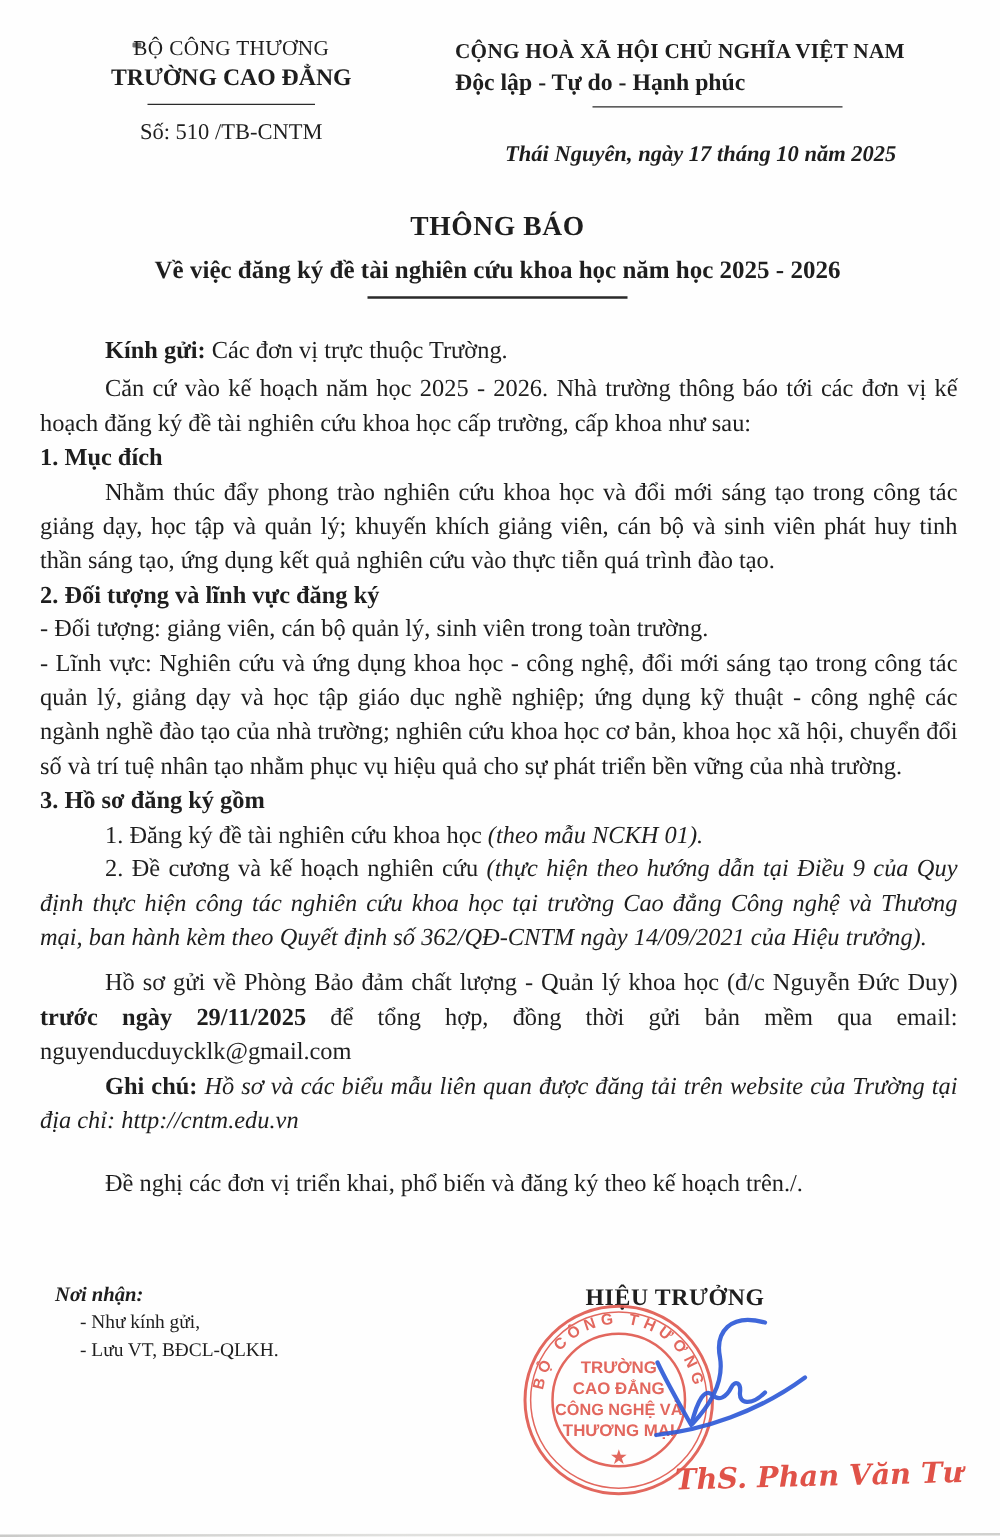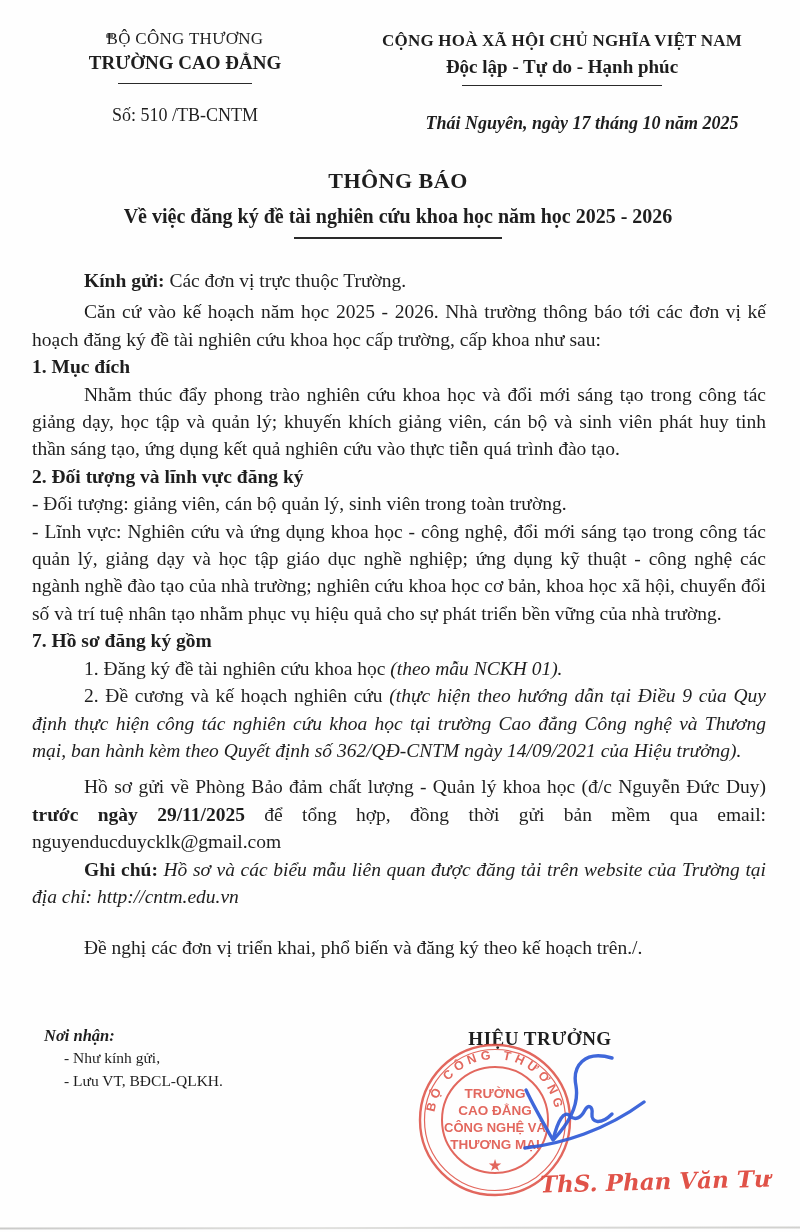--- a/index.html
+++ b/index.html
@@ -16,24 +16,24 @@
   
   .hdr-left {
     position: absolute; left: 20px; top: 28px; width: 330px;
     text-align: center; line-height: 1.32;
   }
   .hdr-left .l1 { font-size: 17px; letter-spacing: .3px; }
   .hdr-left .l2 { font-size: 19px; font-weight: bold; }
   .hdr-left .l3 { font-size: 19px; font-weight: bold; }
   .rule { border-top: 1.6px solid #2a2a2a; height: 0; }
   .rule-left { width: 134px; margin: 7px auto 0 auto; }
-  .doc-number { margin-top: 20px; font-size: 18px; }
+  .doc-number { margin-top: 10px; font-size: 18px; }
   .hdr-right {
-    position: absolute; left: 352px; top: 30px; width: 420px;
-    text-align: center; line-height: 1.3;
+    position: absolute; left: 364px; top: 30px; width: 420px;
+    text-align: left; line-height: 1.3;
   }
   .hdr-right .r1 { font-size: 17px; font-weight: bold; letter-spacing: .2px; }
   .hdr-right .r2 { font-size: 19px; font-weight: bold; margin-top: 3px; }
   .rule-right { width: 200px; margin: 5px auto 0 auto; }
   .dateline { margin-top: 26px; font-size: 18px; font-style: italic; font-weight: 600; margin-left: 40px; }
   
   .title-block { position: absolute; left: 30px; top: 168px; width: 736px; text-align: center; }
   .doc-title { font-size: 22px; font-weight: bold; letter-spacing: .5px; }
   .doc-subtitle { font-size: 20px; font-weight: bold; margin-top: 11px; }
   .rule-title { width: 208px; margin: 9px auto 0 auto; border-top: 2px solid #2a2a2a; }
@@ -104,21 +104,21 @@
     <p class="indent salutation"><b>Kính gửi:</b><span> Các đơn vị trực thuộc Trường.</span></p>
     <p class="indent">Căn cứ vào kế hoạch năm học 2025 - 2026. Nhà trường thông báo tới các đơn vị kế hoạch đăng ký đề tài nghiên cứu khoa học cấp trường, cấp khoa như sau:</p>
 
     <p class="h">1. Mục đích</p>
     <p class="indent">Nhằm thúc đẩy phong trào nghiên cứu khoa học và đổi mới sáng tạo trong công tác giảng dạy, học tập và quản lý; khuyến khích giảng viên, cán bộ và sinh viên phát huy tinh thần sáng tạo, ứng dụng kết quả nghiên cứu vào thực tiễn quá trình đào tạo.</p>
 
     <p class="h">2. Đối tượng và lĩnh vực đăng ký</p>
     <p>- Đối tượng: giảng viên, cán bộ quản lý, sinh viên trong toàn trường.</p>
     <p>- Lĩnh vực: Nghiên cứu và ứng dụng khoa học - công nghệ, đổi mới sáng tạo trong công tác quản lý, giảng dạy và học tập giáo dục nghề nghiệp; ứng dụng kỹ thuật - công nghệ các ngành nghề đào tạo của nhà trường; nghiên cứu khoa học cơ bản, khoa học xã hội, chuyển đổi số và trí tuệ nhân tạo nhằm phục vụ hiệu quả cho sự phát triển bền vững của nhà trường.</p>
 
-    <p class="h">7. Hồ sơ đăng ký gồm</p>
+    <p class="h">3. Hồ sơ đăng ký gồm</p>
     <p class="indent"><span>1. Đăng ký đề tài nghiên cứu khoa học </span><i>(theo mẫu NCKH 01).</i></p>
     <p class="indent"><span>2. Đề cương và kế hoạch nghiên cứu </span><i>(thực hiện theo hướng dẫn tại Điều 9 của Quy định thực hiện công tác nghiên cứu khoa học tại trường Cao đẳng Công nghệ và Thương mại, ban hành kèm theo Quyết định số 362/QĐ-CNTM ngày 14/09/2021 của Hiệu trưởng).</i></p>
 
     <p class="indent gap-top"><span>Hồ sơ gửi về Phòng Bảo đảm chất lượng - Quản lý khoa học (đ/c Nguyễn Đức Duy) </span><b>trước ngày 29/11/2025</b><span> để tổng hợp, đồng thời gửi bản mềm qua email: nguyenducduycklk@gmail.com</span></p>
     <p class="indent"><b class="italic">Ghi chú:</b><i> Hồ sơ và các biểu mẫu liên quan được đăng tải trên website của Trường tại địa chỉ: http://cntm.edu.vn</i></p>
     <p class="indent gap-top2">Đề nghị các đơn vị triển khai, phổ biến và đăng ký theo kế hoạch trên./.</p>
   </main>
 
   <div class="recipients">
     <div class="rec-label">Nơi nhận:</div>

